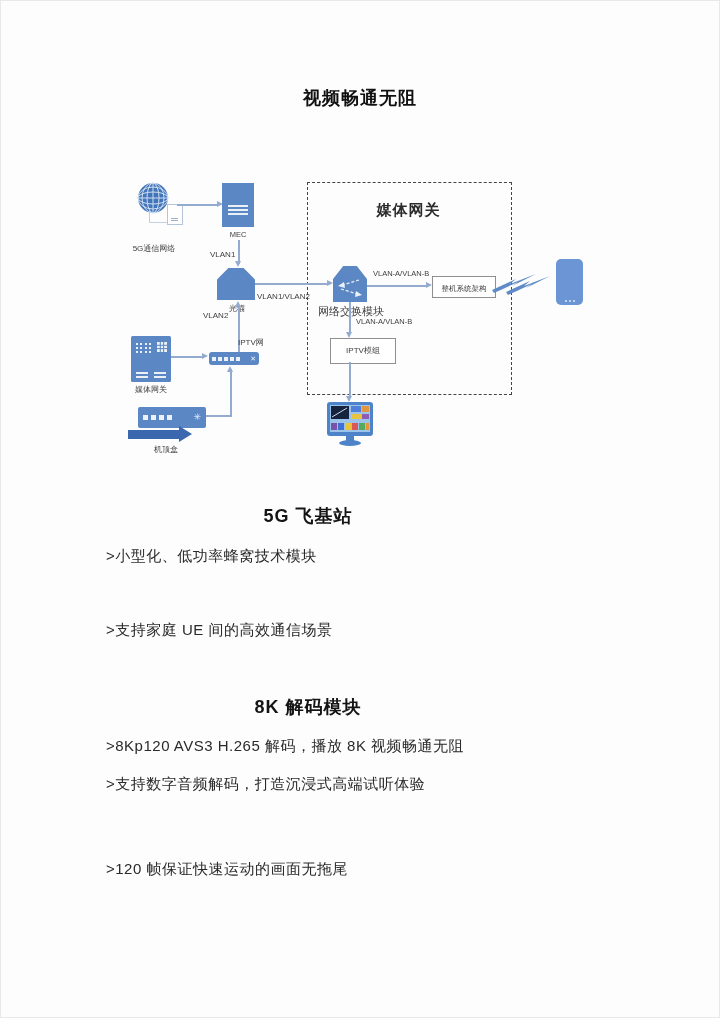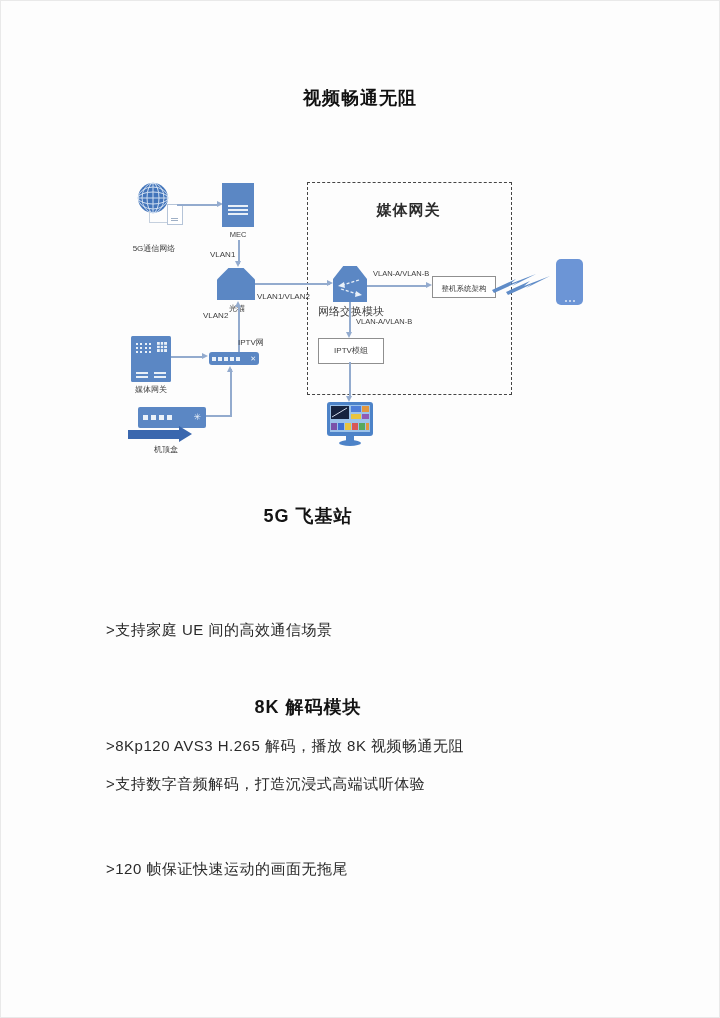--- a/index.html
+++ b/index.html
@@ -136,21 +136,21 @@
           <i></i>
           <i></i>
           <i></i>
         </div>
     </div>
 
     <div class="vl" style="left:349px;top:302px;height:32px;"></div>
     <div class="ar ar-d" style="left:346px;top:332px;"></div>
     <div class="lbl" style="left:356px;top:317px;font-size:7.5px;">VLAN-A/VLAN-B</div>
 
-    <div class="whitebox" style="left:318px;top:338px;width:64px;height:24px;">
+    <div class="whitebox" style="left:330px;top:338px;width:64px;height:24px;">
       <span class="lbl" style="position:static;font-size:8px;line-height:24px;">IPTV模组</span>
     </div>
 
     <div class="vl" style="left:349px;top:362px;height:36px;"></div>
     <div class="ar ar-d" style="left:346px;top:396px;"></div>
 
     <svg class="abs" style="left:327px;top:402px" width="46" height="45" viewBox="0 0 46 45">
       <rect x="0" y="0" width="46" height="34" rx="3" fill="#4d83c8"></rect>
       <rect x="3" y="3" width="40" height="27" fill="#9cc3ea"></rect>
       <rect x="4" y="4" width="18" height="13" fill="#16233f"></rect>
@@ -222,20 +222,21 @@
         <i></i>
         <i></i>
       <span class="fan">✳</span>
     </div>
     <div class="thick-arrow"></div>
     <div class="lbl c" style="left:146px;top:444px;width:40px;">机顶盒</div>
 
   </div>
 
   <div class="heading" style="top:504px">5G 飞基站</div>
+  <div class="bullet" style="top:547px">&gt;小型化、低功率蜂窝技术模块</div>
   <div class="bullet" style="top:621px">&gt;支持家庭 UE 间的高效通信场景</div>
 
   <div class="heading" style="top:695px">8K 解码模块</div>
   <div class="bullet" style="top:737px">&gt;8Kp120 AVS3 H.265 解码，播放 8K 视频畅通无阻</div>
   <div class="bullet" style="top:775px">&gt;支持数字音频解码，打造沉浸式高端试听体验</div>
   <div class="bullet" style="top:860px">&gt;120 帧保证快速运动的画面无拖尾</div>
 
 </div>
 
 </body></html>

